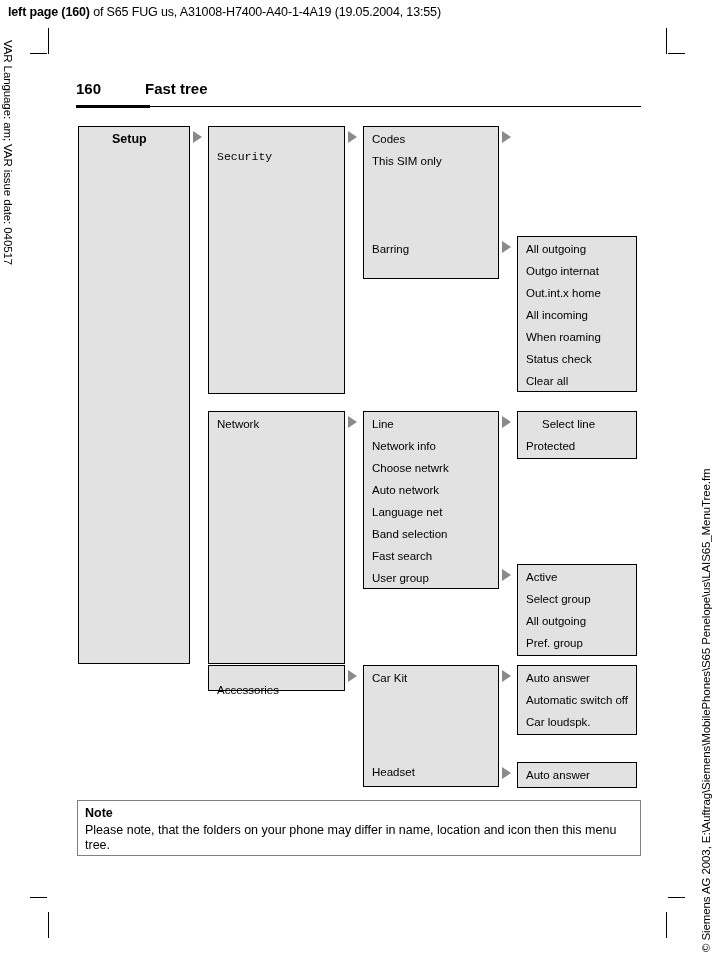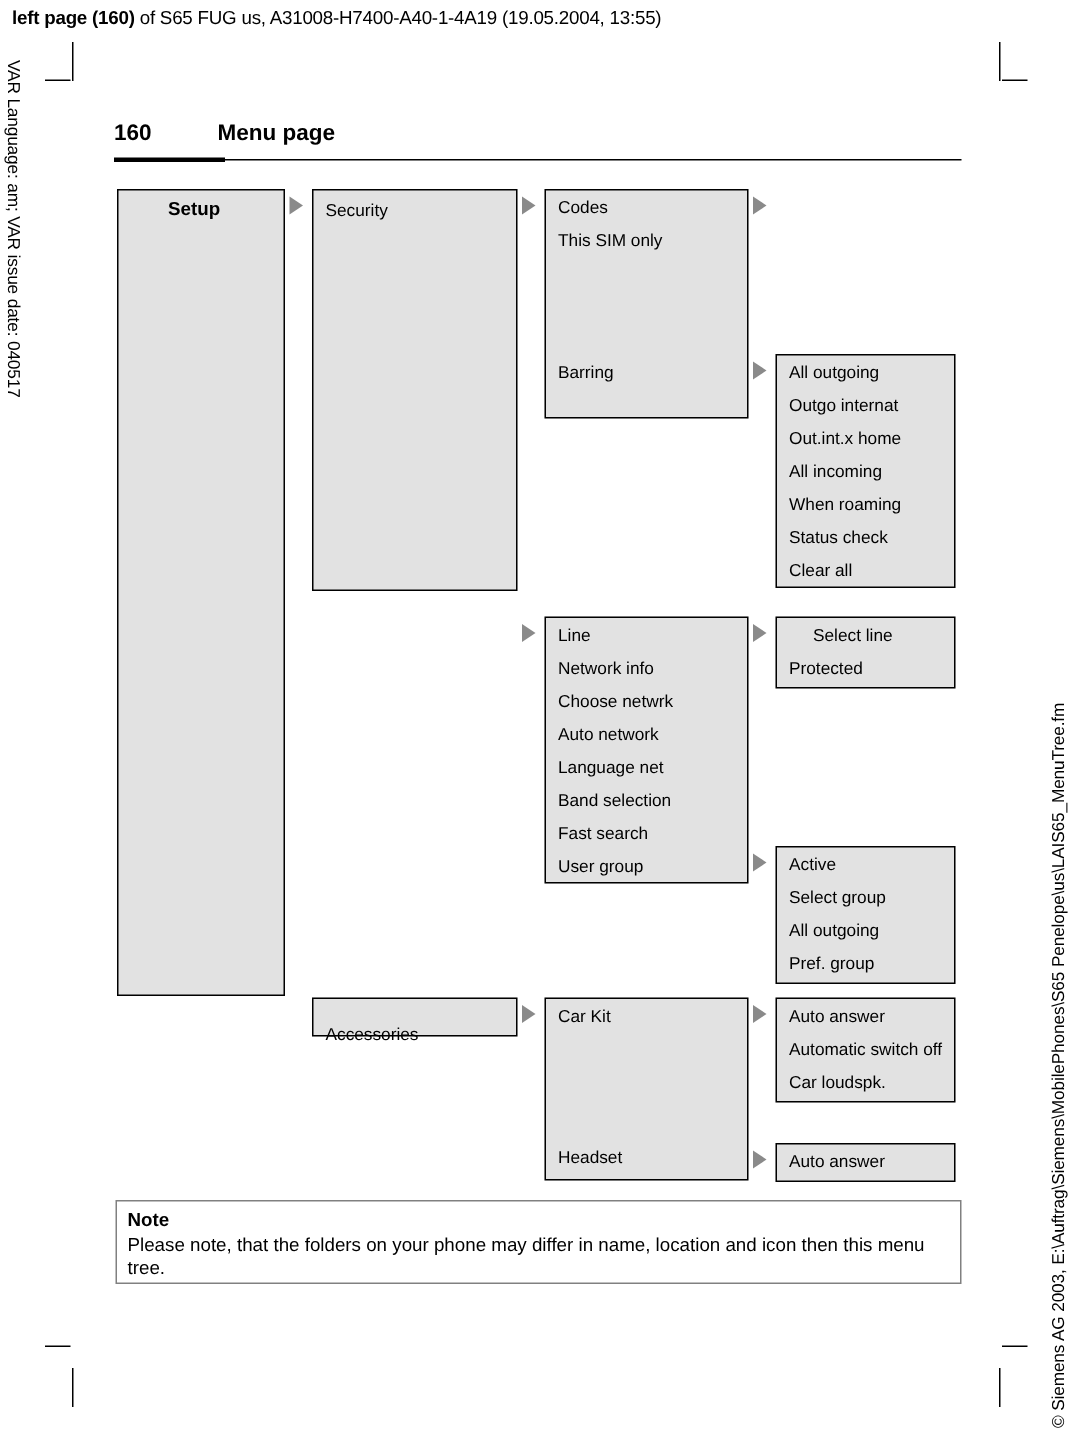--- a/index.html
+++ b/index.html
@@ -166,45 +166,48 @@
 <div class="crop h" style="left:30px; top:897px; width:17px;"></div>
 <div class="crop v" style="left:48px;  top:912px; height:26px;"></div>
 <div class="crop h" style="left:668px;top:897px; width:17px;"></div>
 <div class="crop v" style="left:666px; top:912px; height:26px;"></div>
 
 <div class="side-text side-left">VAR Language: am; VAR issue date: 040517</div>
 <div class="side-text side-right">© Siemens AG 2003, E:\Auftrag\Siemens\MobilePhones\S65 Penelope\us\LAIS65_MenuTree.fm</div>
 
 <div class="page-title-row">
   <span class="page-number">160</span>
-  <span class="page-title">Menu page</span>
+  <span class="page-title">Fast tree</span>
   <div class="title-rule-thick"></div>
   <div class="title-rule-thin"></div>
 </div>
 
 <div class="tree" id="tree-root">
     <div class="mbox title-box" style="left: 78px; top: 126px; width: 112px; height: 538px;">
       <div class="entry" style="top: 6px; margin-left: 25px;">Setup</div>
     </div>
     <div class="mbox" style="left: 208px; top: 126px; width: 137px; height: 268px;">
-      <div class="entry" style="top: 8px;">Security</div>
+      <div class="entry" style="top: 24px; font-family: Liberation Mono, monospace;">Security</div>
     </div>
     <div class="mbox" style="left: 363px; top: 126px; width: 136px; height: 153px;">
       <div class="entry" style="top: 6px;">Codes</div>
       <div class="entry" style="top: 28px;">This SIM only</div>
       <div class="entry" style="top: 116px;">Barring</div>
     </div>
     <div class="mbox" style="left: 517px; top: 236px; width: 120px; height: 156px;">
       <div class="entry" style="top: 6px;">All outgoing</div>
       <div class="entry" style="top: 28px;">Outgo internat</div>
       <div class="entry" style="top: 50px;">Out.int.x home</div>
       <div class="entry" style="top: 72px;">All incoming</div>
       <div class="entry" style="top: 94px;">When roaming</div>
       <div class="entry" style="top: 116px;">Status check</div>
       <div class="entry" style="top: 138px;">Clear all</div>
+    </div>
+    <div class="mbox" style="left: 208px; top: 411px; width: 137px; height: 253px;">
+      <div class="entry" style="top: 6px;">Network</div>
     </div>
     <div class="mbox" style="left: 363px; top: 411px; width: 136px; height: 178px;">
       <div class="entry" style="top: 6px;">Line</div>
       <div class="entry" style="top: 28px;">Network info</div>
       <div class="entry" style="top: 50px;">Choose netwrk</div>
       <div class="entry" style="top: 72px;">Auto network</div>
       <div class="entry" style="top: 94px;">Language net</div>
       <div class="entry" style="top: 116px;">Band selection</div>
       <div class="entry" style="top: 138px;">Fast search</div>
       <div class="entry" style="top: 160px;">User group</div>

